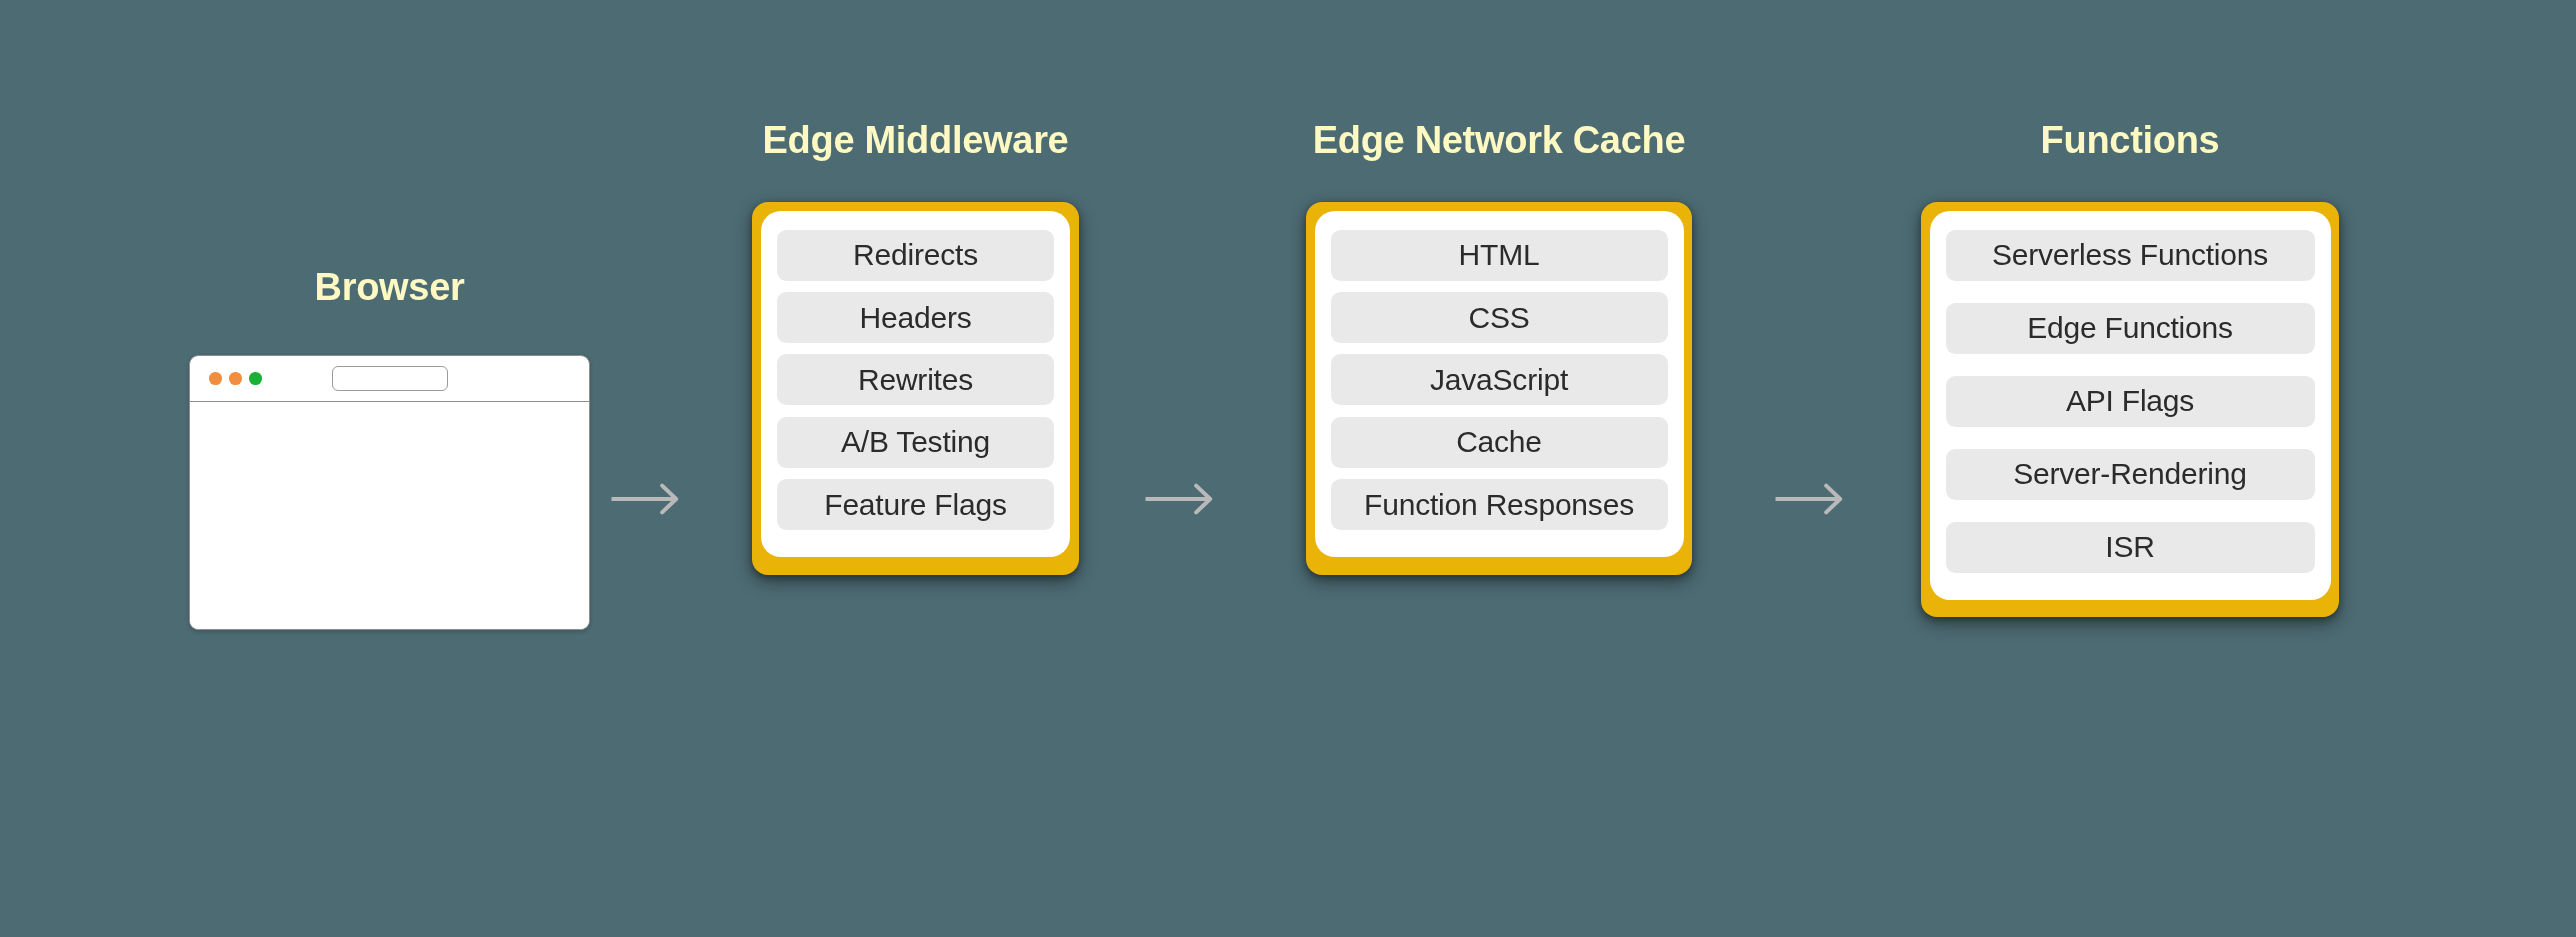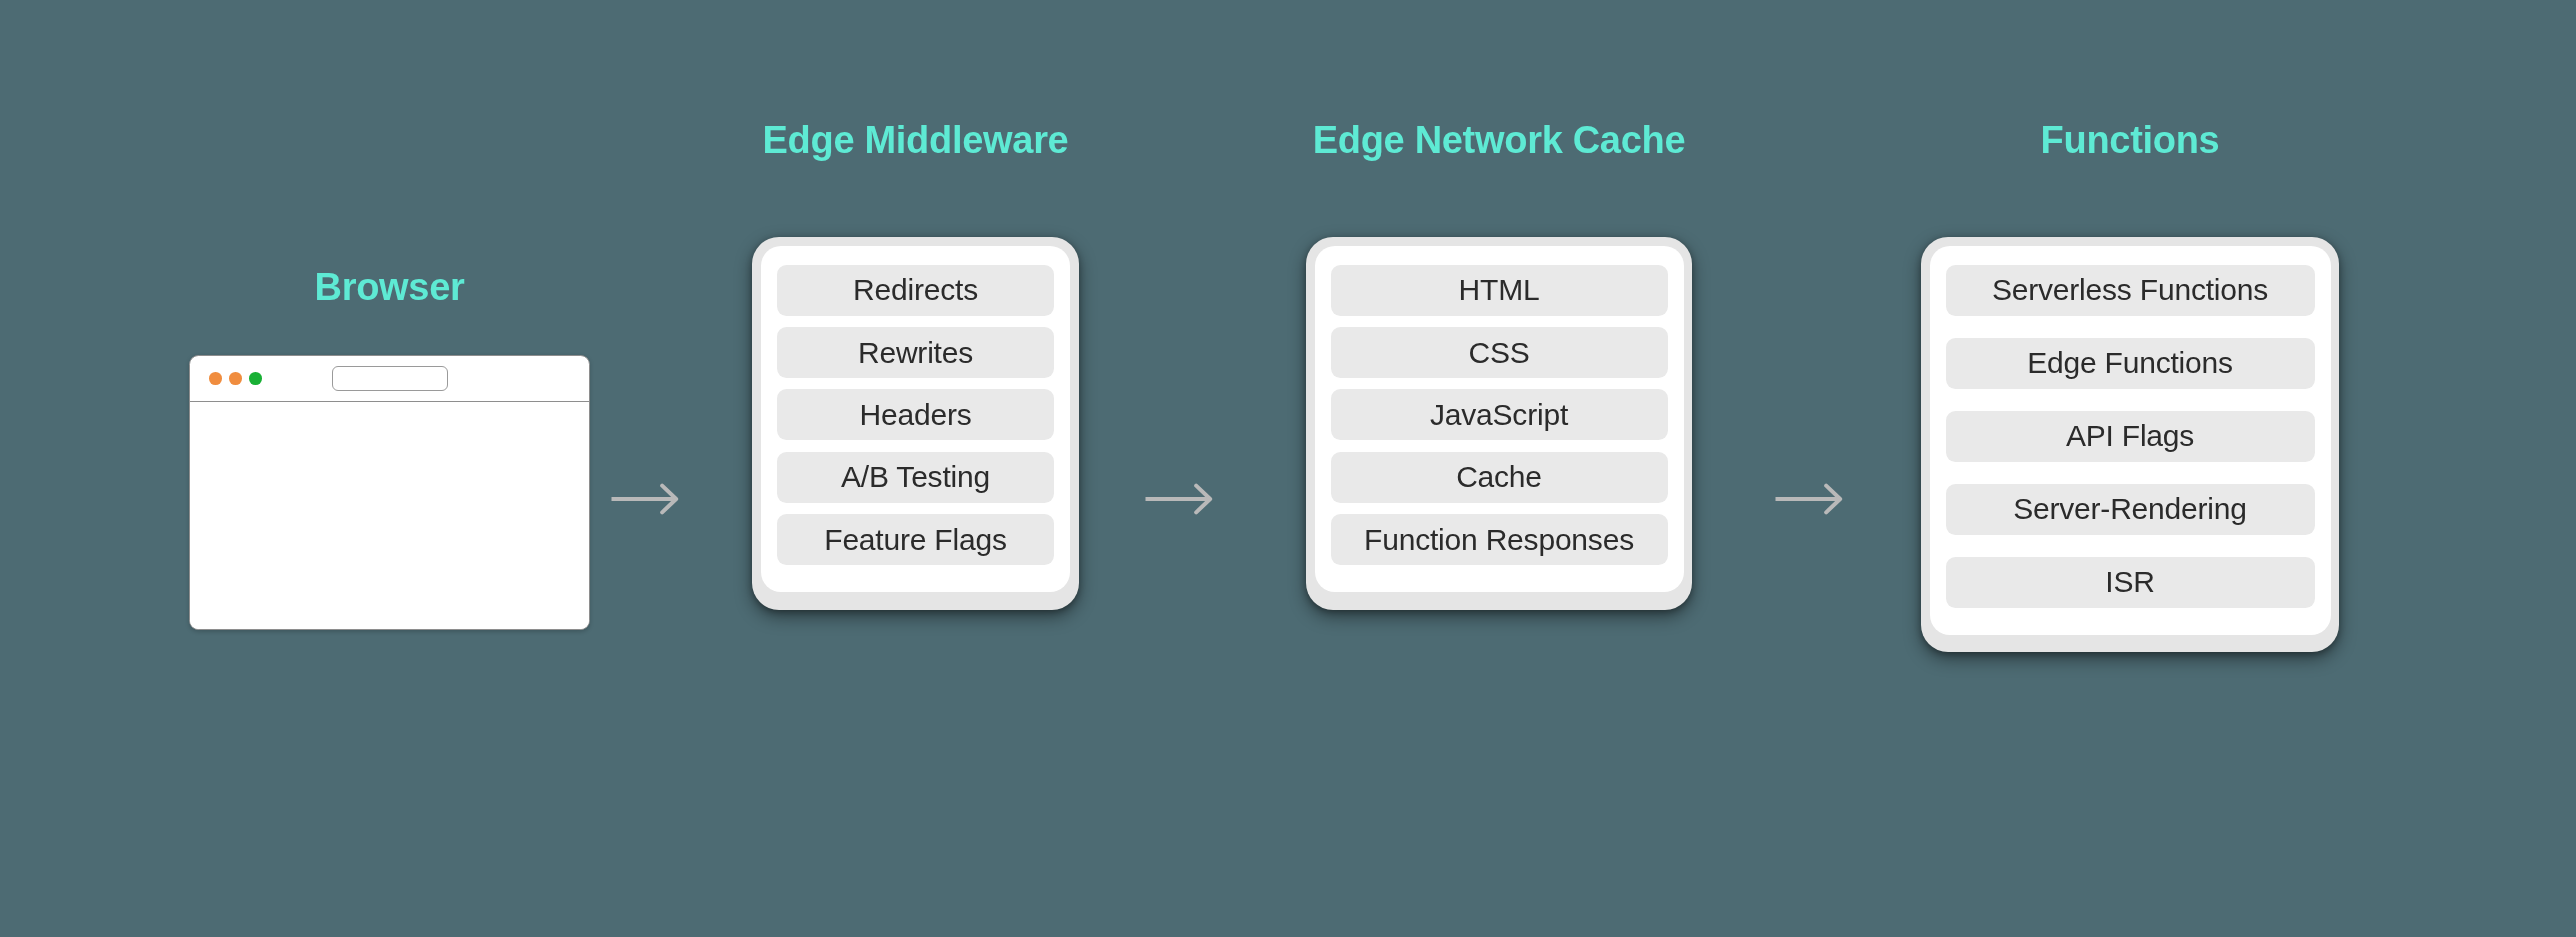--- a/index.html
+++ b/index.html
@@ -26,21 +26,21 @@
     flex-direction:column;
     align-items:center;
   }
 
   
   #browser-col { left:121px; top:268px; width:537px; }
 
   .group-title {
     font-size:38px;
     font-weight:bold;
-    color:#5eead4;
+    color:#fef9c3;
     letter-spacing:-0.3px;
     white-space:nowrap;
     line-height:1;
   }
 
   #browser-col .group-title { margin-bottom:49px; }
 
   .browser-window {
     width:401px;
     height:275px;
@@ -90,25 +90,24 @@
   
   .device-col { top:121px; }
   #mw-col   { left:684px;  width:463px; }
   #cache-col{ left:1234px;  width:530px; }
   #fn-col   { left:1838px;  width:584px; }
 
   .device-col .group-title { margin-bottom:43px; }
 
   .device {
     position:relative;
-    background:#e5e5e5;
-    border-radius:27px;
+    background:#eab308;
+    border-radius:16px;
     padding:8.7px 8.7px 17.4px 8.7px;
     box-shadow:0 6.7px 17.4px rgba(0,0,0,.42), 0 2px 6px rgba(0,0,0,.3);
-    margin-top:35px;
   }
   .screen {
     background:#ffffff;
     border-radius:20px;
     padding:19px 16px 27px 16px;
     display:flex;
     flex-direction:column;
     gap:11.4px;
   }
   .pill {
@@ -152,22 +151,22 @@
   <svg class="arrow" id="arrow-1" viewBox="0 0 115 60">
     <line x1="2" y1="30" x2="96" y2="30" stroke="#b9b9b9" stroke-width="6"></line>
     <polyline points="78,10 99,30 78,50" fill="none" stroke="#b9b9b9" stroke-width="6" stroke-linecap="round" stroke-linejoin="round"></polyline>
   </svg>
 
   <div class="col device-col" id="mw-col">
     <div class="group-title">Edge Middleware</div>
     <div class="device">
       <div class="screen">
         <div class="pill">Redirects</div>
+        <div class="pill">Headers</div>
         <div class="pill">Rewrites</div>
-        <div class="pill">Headers</div>
         <div class="pill">A/B Testing</div>
         <div class="pill">Feature Flags</div>
       </div>
     </div>
   </div>
 
   <svg class="arrow" id="arrow-2" viewBox="0 0 115 60">
     <line x1="2" y1="30" x2="96" y2="30" stroke="#b9b9b9" stroke-width="6"></line>
     <polyline points="78,10 99,30 78,50" fill="none" stroke="#b9b9b9" stroke-width="6" stroke-linecap="round" stroke-linejoin="round"></polyline>
   </svg>

